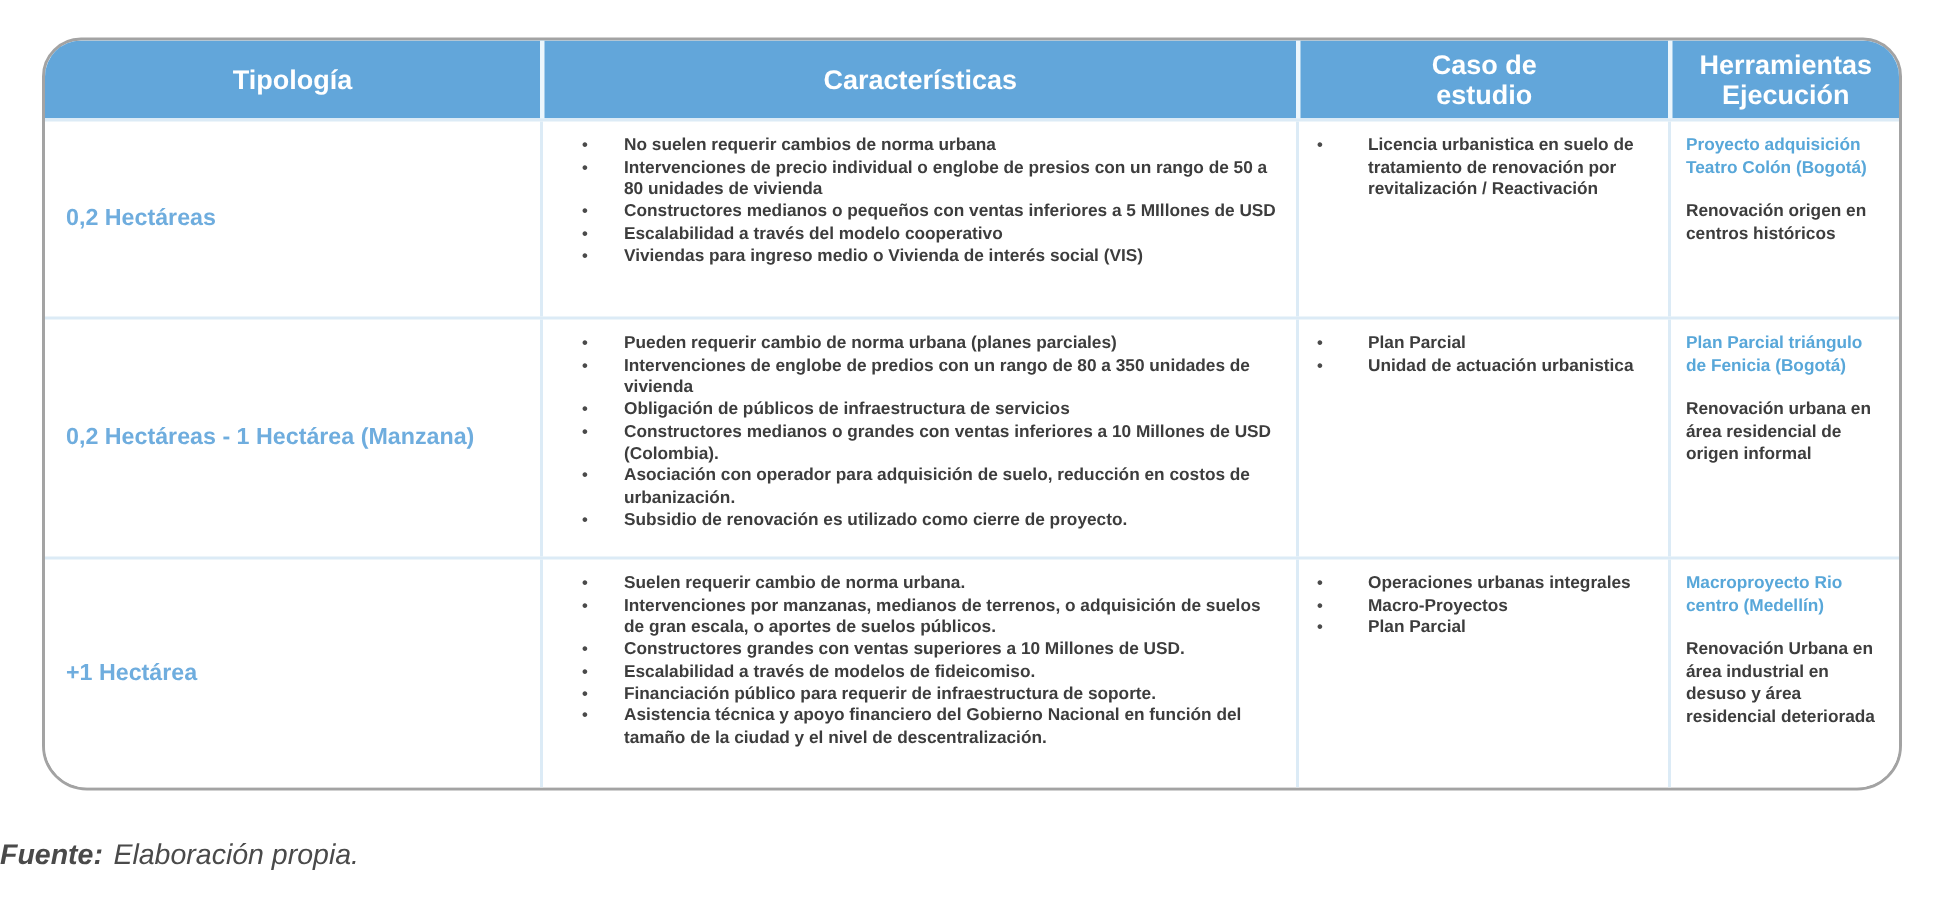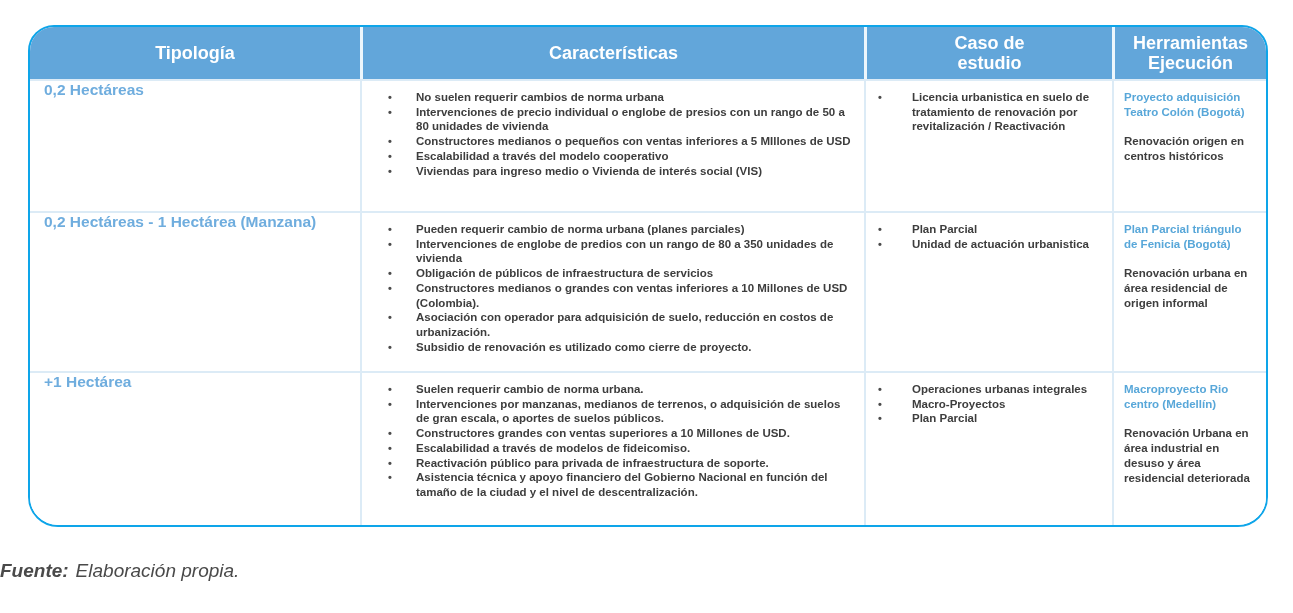--- a/index.html
+++ b/index.html
@@ -5,21 +5,21 @@
   html,body { margin:0; padding:0; background:#ffffff; }
   body {
     width:1293px; height:613px; position:relative;
     font-family:"Liberation Sans", sans-serif;
     -webkit-font-smoothing:antialiased;
   }
 
   .table-card {
     position:absolute; left:28px; top:25px; width:1240px;
     box-sizing:border-box; background:#ffffff;
-    border:2px solid #0ea5e9;
+    border:2px solid #a3a3a3;
     border-radius:26px 26px 30px 30px;
     overflow:hidden;
   }
 
   .thead {
     display:grid; grid-template-columns:330px 504px 248px 154px;
     background:#62a6da;
   }
   .th {
     box-sizing:border-box; min-height:52px;
@@ -33,21 +33,21 @@
     display:grid; grid-template-columns:330px 504px 248px 154px;
     border-top:2px solid #dcebf6; background:#ffffff;
   }
   #tbody .tr:nth-child(1) { min-height:130px; }
   #tbody .tr:nth-child(2) { min-height:158px; }
   #tbody .tr:nth-child(3) { min-height:152px; }
   .td { box-sizing:border-box; }
   .td + .td { border-left:2px solid #dcebf6; }
 
   .td-tipologia {
-    display:flex; padding-left:14px; padding-right:8px;
+    display:flex; align-items:center; padding-left:14px; padding-right:8px;
     color:#6fadde; font-weight:bold; font-size:15.5px;
   }
 
   .bullets { padding:9px 8px 6px 0; }
   .bullet-item {
     position:relative; padding-left:54px;
     color:#3d3d3d; font-weight:bold; font-size:11.5px; line-height:1.28;
   }
   .bullet-dot { position:absolute; left:26px; top:0; font-size:11px; color:#4a4a4a; }
   .td-herramientas .bullet-item { padding-left:46px; }
@@ -186,21 +186,21 @@
             <div class="bullet-item">
               <div class="bullet-dot">•</div>
               <div class="bullet-text">Constructores grandes con ventas superiores a 10 Millones de USD.</div>
             </div>
             <div class="bullet-item">
               <div class="bullet-dot">•</div>
               <div class="bullet-text">Escalabilidad a través de modelos de fideicomiso.</div>
             </div>
             <div class="bullet-item">
               <div class="bullet-dot">•</div>
-              <div class="bullet-text">Reactivación público para privada de infraestructura de soporte.</div>
+              <div class="bullet-text">Financiación público para requerir de infraestructura de soporte.</div>
             </div>
             <div class="bullet-item">
               <div class="bullet-dot">•</div>
               <div class="bullet-text">Asistencia técnica y apoyo financiero del Gobierno Nacional en función del tamaño de la ciudad y el nivel de descentralización.</div>
             </div>
           </div>
         </div>
         <div class="td td-herramientas">
           <div class="bullets">
             <div class="bullet-item">

